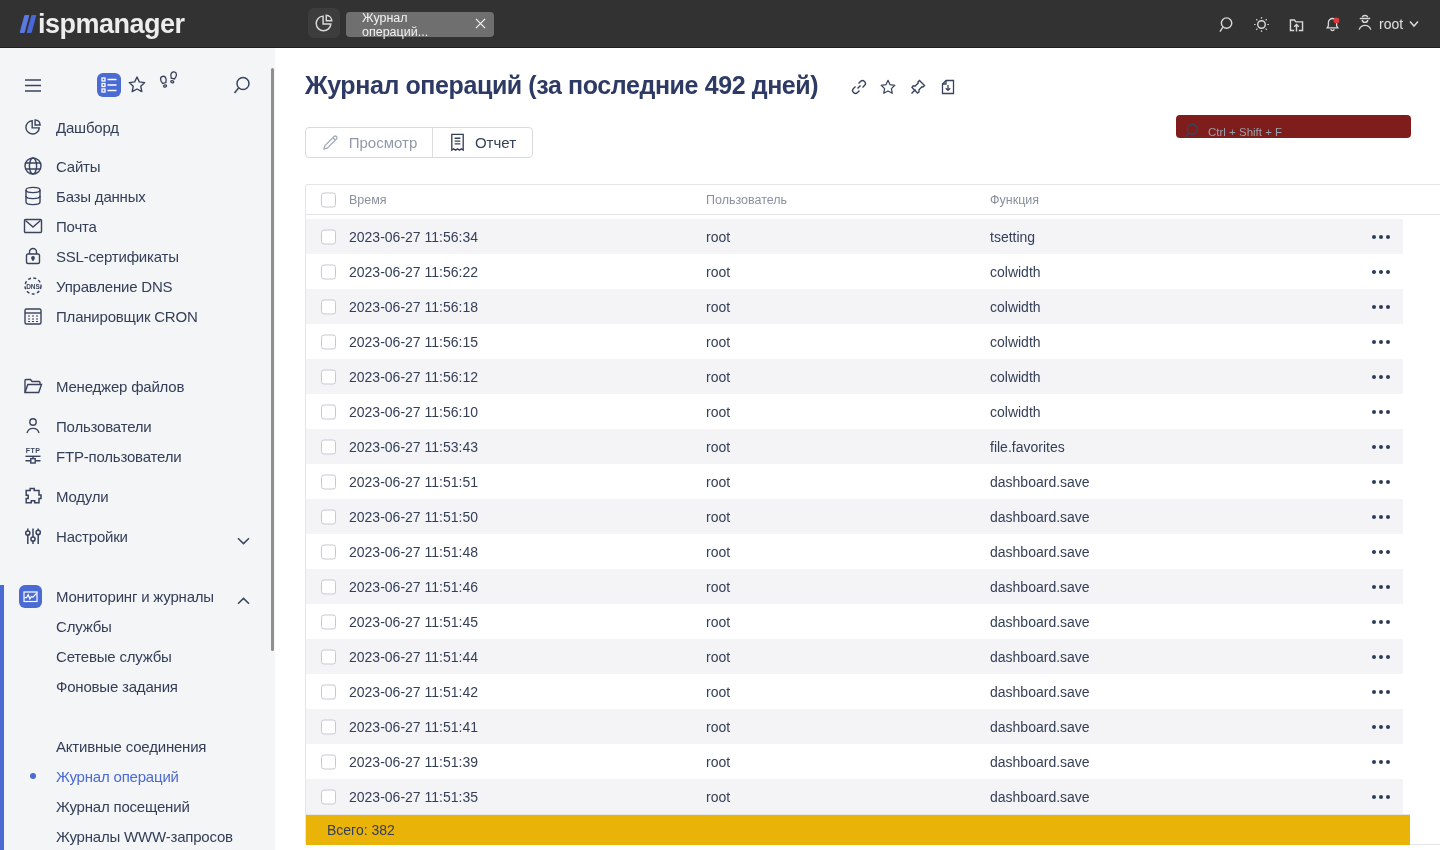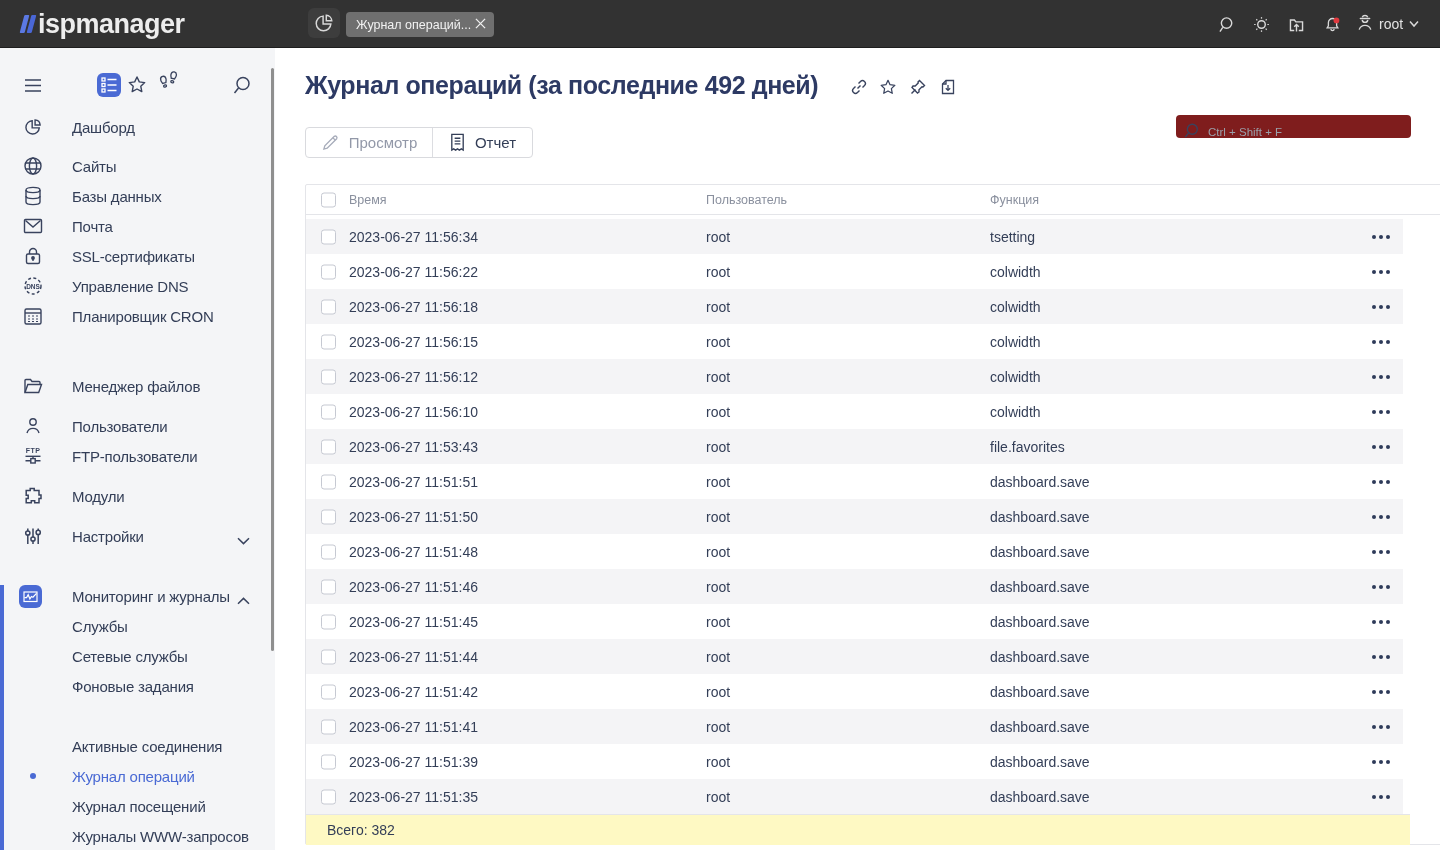--- a/index.html
+++ b/index.html
@@ -9,32 +9,32 @@
   #app { position:relative; width:1440px; height:850px; }
 
   
   #topbar { position:absolute; left:0; top:0; width:1440px; height:48px;
     background:#323232; border-bottom:1px solid #1e1e1e; }
   #logo { position:absolute; left:22px; top:0; height:48px; display:flex; align-items:center; }
   .lbar { display:inline-block; width:5px; height:18px; background:#5b79e3; transform:skewX(-15deg); border-radius:1px; margin-right:2px; }
   .lbar.b2 { background:#4a67d6; }
   #logotext { color:#ededed; font-size:27px; font-weight:bold; letter-spacing:-0.5px; margin-left:2px; }
   #tabicon { position:absolute; left:308px; top:8px; width:32px; height:30px; background:#3d3d3d; border-radius:6px; display:flex; align-items:center; justify-content:center; }
-  #tab { position:absolute; left:346px; top:12px; width:148px; height:25px; background:#6f6f6f; border-radius:4px; color:#f2f2f2; font-size:12.5px; display:flex; align-items:center; padding:0 8px 0 10px; }
+  #tab { position:absolute; left:346px; top:12px; width:148px; height:25px; background:#6f6f6f; border-radius:4px; color:#f2f2f2; font-size:12.5px; display:flex; align-items:center; padding:0 8px 0 16px; }
   #tab .x { margin-left:auto; }
   .hicon { position:absolute; top:16px; }
   #root-lbl { position:absolute; top:0; height:48px; left:1379px; color:#e3e3e3; font-size:14px; display:flex; align-items:center; }
 
   
   #sidebar { position:absolute; left:0; top:48px; width:275px; height:802px; background:#f4f5f7; }
   #bluebar { position:absolute; left:0; top:537px; width:4px; height:265px; background:#4a6ad4; }
   #sb-scroll { position:absolute; left:271px; top:20px; width:3px; height:583px; background:#8f8f8f; border-radius:2px; }
   .mi { position:absolute; left:0; width:275px; height:30px; }
   .mi .ic { position:absolute; left:23px; top:5px; width:20px; height:20px; }
-  .mi .lb { position:absolute; left:72px; top:50%; transform:translateY(-50%); font-size:15px; color:#333e57; letter-spacing:-0.2px; white-space:nowrap; }
+  .mi .lb { position:absolute; left:56px; top:50%; transform:translateY(-50%); font-size:15px; color:#333e57; letter-spacing:-0.2px; white-space:nowrap; }
   .mi .chev { position:absolute; right:25px; top:10px; }
   .mi.active .lb { color:#4a6ad4; }
   .bullet { position:absolute; left:30px; top:12px; width:6px; height:6px; border-radius:50%; background:#4a6ad4; }
 
   
   #sb-icons { position:absolute; left:0; top:24px; width:275px; height:40px; }
 
   
   #main { position:absolute; left:275px; top:48px; width:1165px; height:802px; background:#fff; }
   #title { position:absolute; left:30px; top:23px; font-size:25px; font-weight:bold; color:#2d3a64; letter-spacing:-0.4px; white-space:nowrap; }
@@ -54,21 +54,21 @@
   .hcell { position:absolute; top:50%; transform:translateY(-50%); font-size:12.5px; color:#8a909e; }
   .row { position:absolute; left:0; width:1097px; height:35px; }
   .row.odd { background:#f4f4f6; }
   .cell { position:absolute; top:50%; transform:translateY(-50%); font-size:14px; color:#333e57; white-space:nowrap; }
   .cb { position:absolute; left:15px; top:50%; transform:translateY(-50%); width:15px; height:15px; border:1px solid #c6c9d2; border-radius:3px; background:#fff; }
   .c-time { left:43px; }
   .c-user { left:400px; }
   .c-func { left:684px; }
   .dots { position:absolute; right:13px; top:50%; transform:translateY(-50%); display:flex; gap:3px; }
   .dots i { width:4px; height:4px; border-radius:50%; background:#2e3a59; }
-  #tfoot { position:absolute; left:0; top:629px; width:1104px; height:31px; border-top:1px solid #e4e5e9; background:#fef9c3; }
+  #tfoot { position:absolute; left:0; top:629px; width:1104px; height:31px; border-top:1px solid #e4e5e9; background:#eab308; }
   #tfoot .lb { position:absolute; left:21px; top:50%; transform:translateY(-50%); font-size:14px; color:#333e57; }
   #tscroll { position:absolute; right:1px; top:35px; width:5px; height:23px; background:#8f8f8f; border-radius:3px; }
 </style>
 </head>
 <body>
 <div id="app">
 
   <div id="topbar">
     <div id="logo">
       <span class="lbar"></span>

